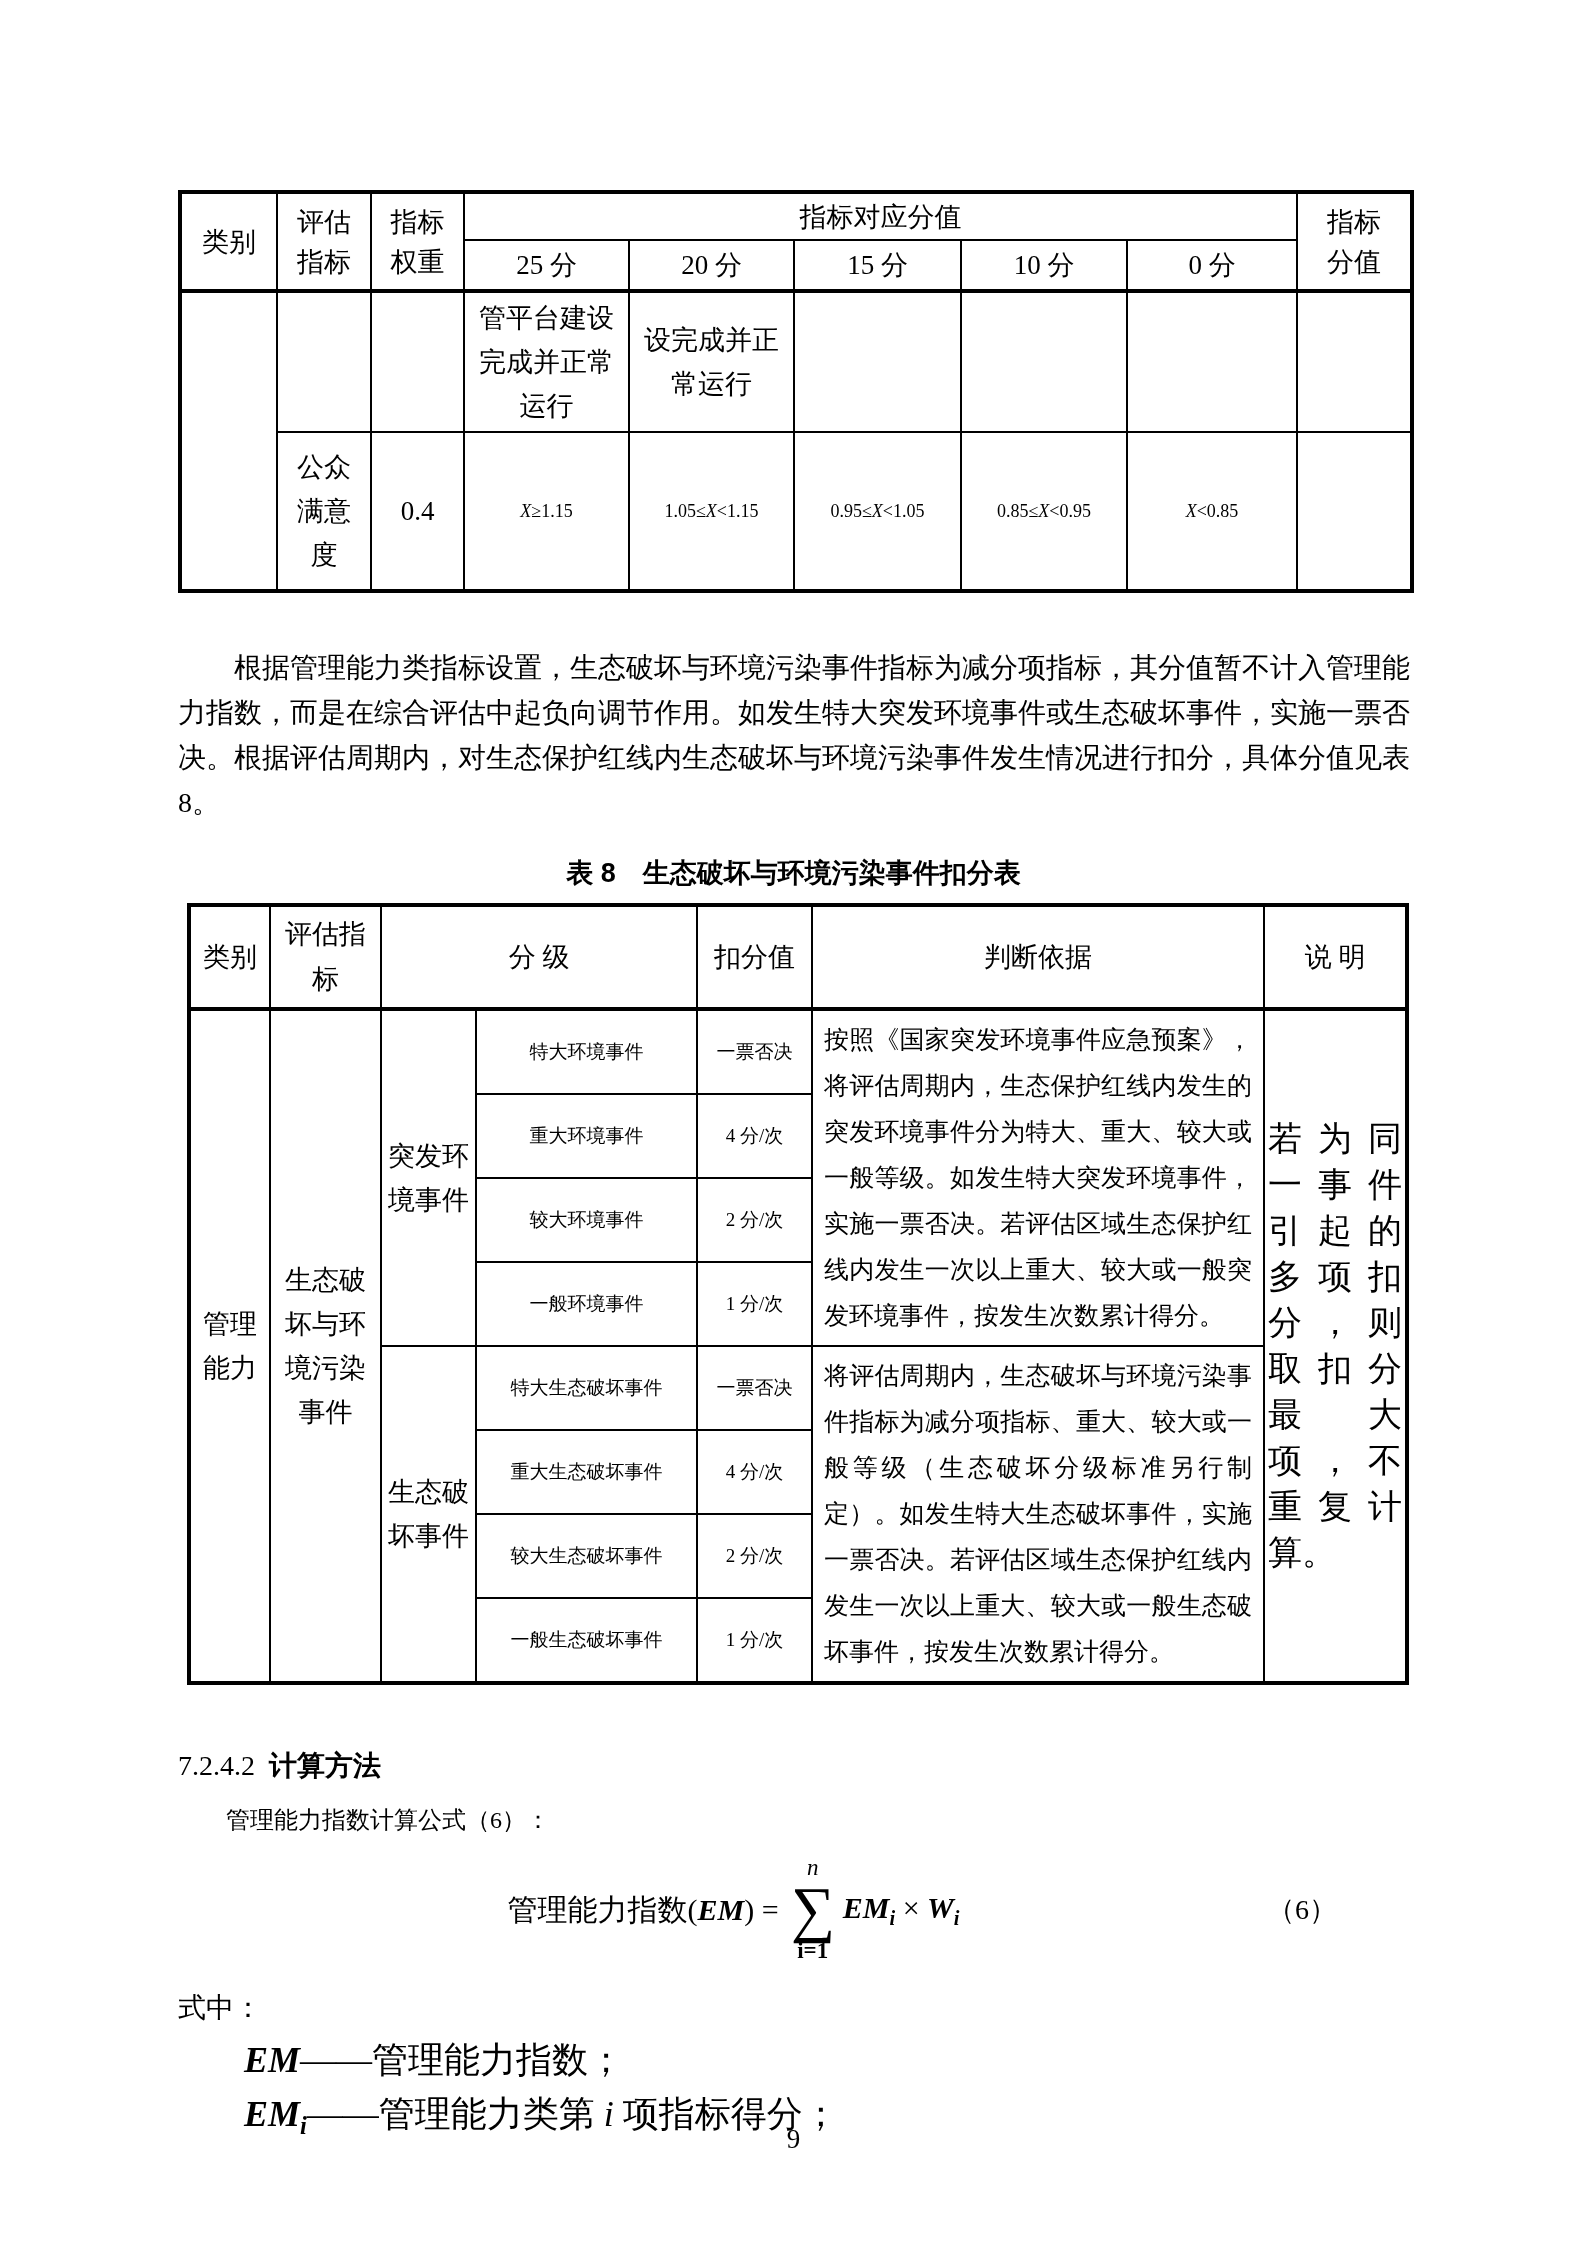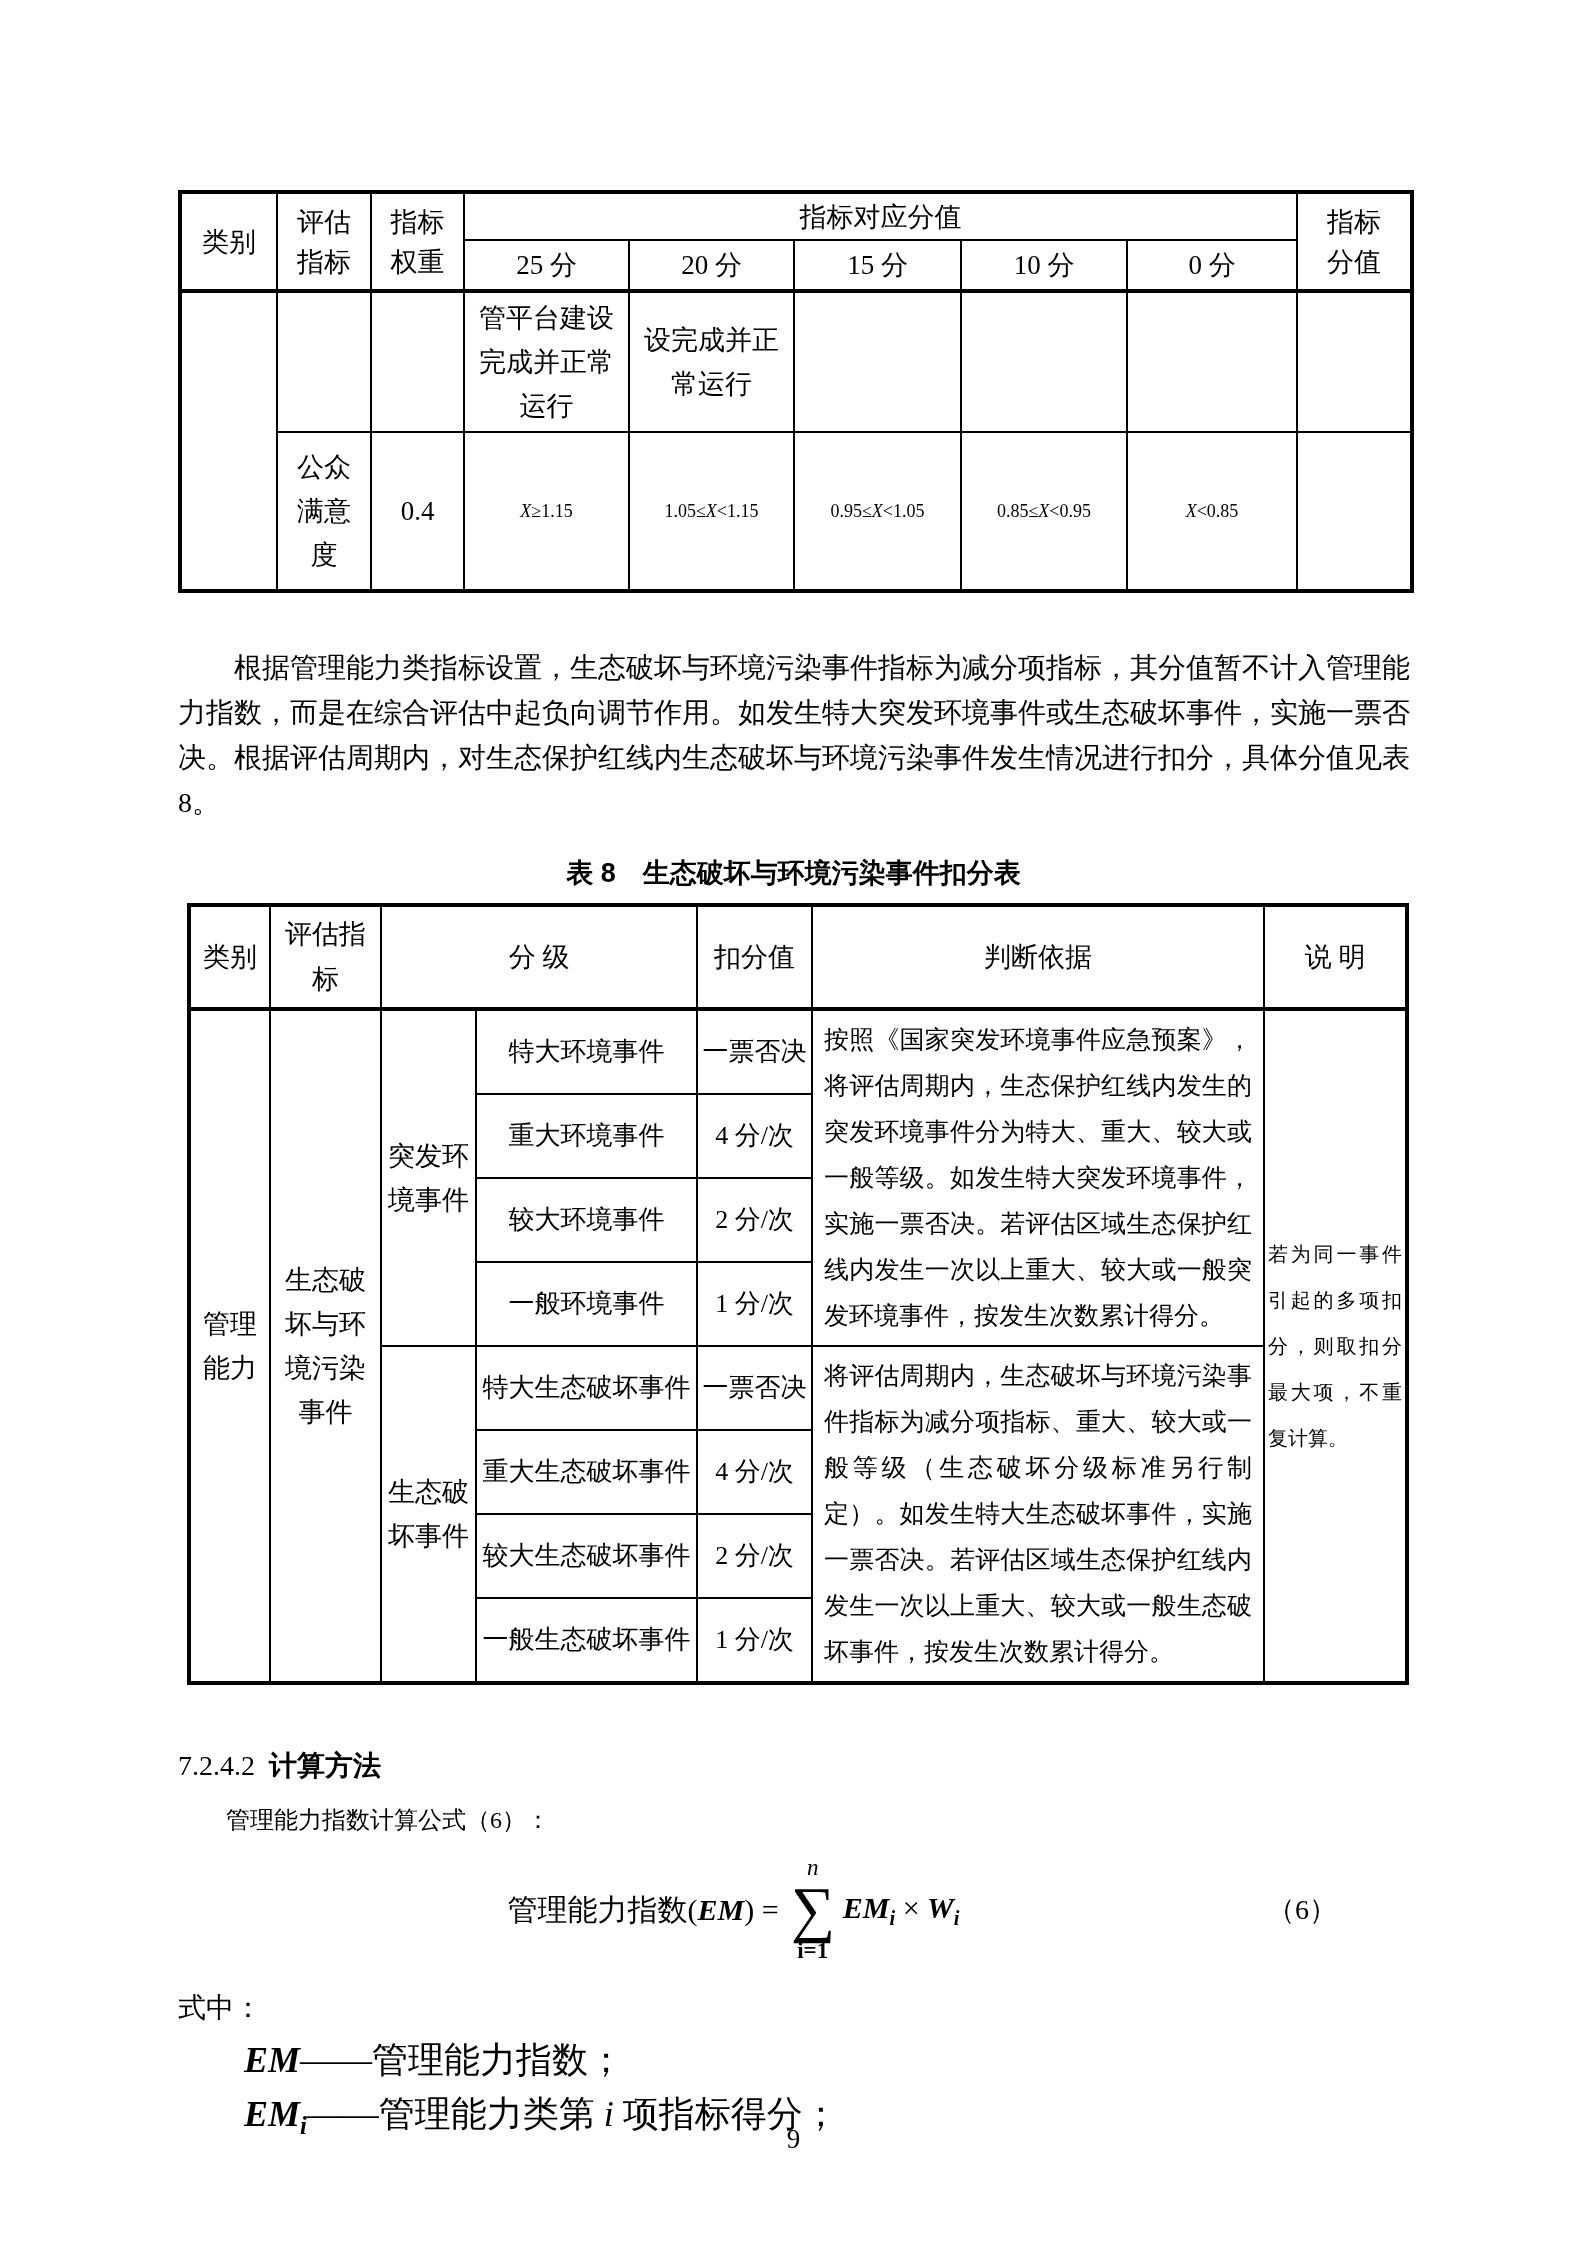--- a/index.html
+++ b/index.html
@@ -41,25 +41,25 @@
     margin-top:28px;text-align:center;
     font-family:"Liberation Sans","DejaVu Sans",sans-serif;
     font-weight:700;font-size:27px;line-height:40px;
   }
   .t8{margin-left:187px;margin-top:10px;width:1218px;border:4px solid #000;}
   .t8 .hdr td{height:100px;line-height:45px;border-bottom:4px solid #000;padding:0 10px;}
   .t8 tr.ev td{height:82px;}
   .t8 td.cat{padding:0 6px;}
   .t8 td.ind{padding:0 10px;}
   .t8 td.grp{padding:0 4px;}
-  .t8 td.grade,.t8 td.ded{font-size:26px;white-space:nowrap;padding:0 4px;}
+  .t8 td.grade,.t8 td.ded{font-size:19px;white-space:nowrap;padding:0 4px;}
   .t8 td.basis{
     text-align:justify;font-size:25px;line-height:46px;padding:0 11px;
   }
-  .t8 td.note{font-size:20px;line-height:46px;padding:0 3px;text-align:justify;}
+  .t8 td.note{font-size:34px;line-height:46px;padding:0 3px;text-align:justify;}
 
   
   .section{margin:62px 178px 0;display:flex;gap:14px;align-items:baseline;}
   .sec-no{font-size:28px;}
   .sec-title{font-family:"Liberation Sans","DejaVu Sans",sans-serif;
     font-weight:700;font-size:28px;}
   .intro{margin:14px 178px 0;font-size:24px;line-height:42px;text-indent:2em;}
   .formula-row{position:relative;margin-top:8px;height:122px;
     display:flex;align-items:center;justify-content:center;}
   .formula{display:flex;align-items:center;transform:translateX(-60px);font-size:30px;}

